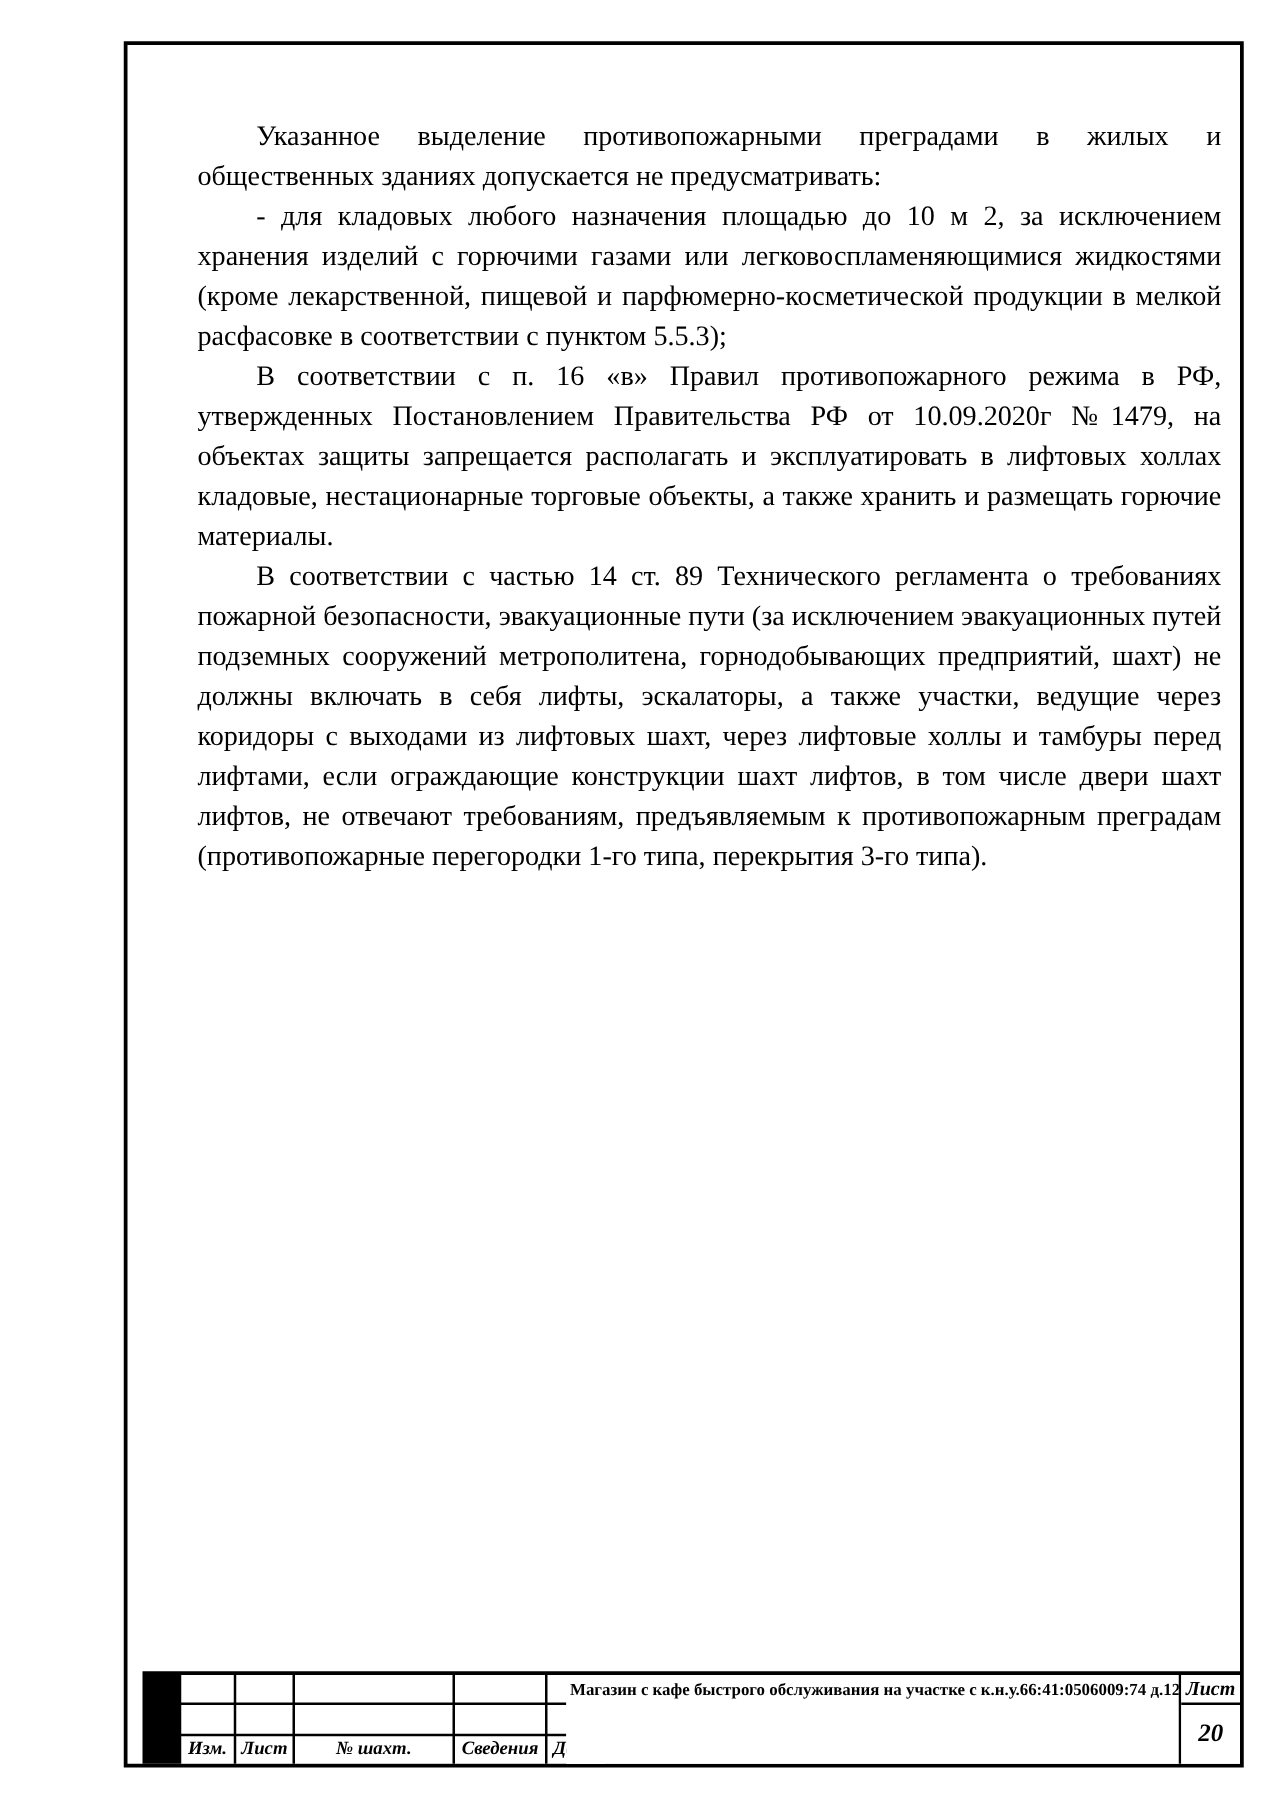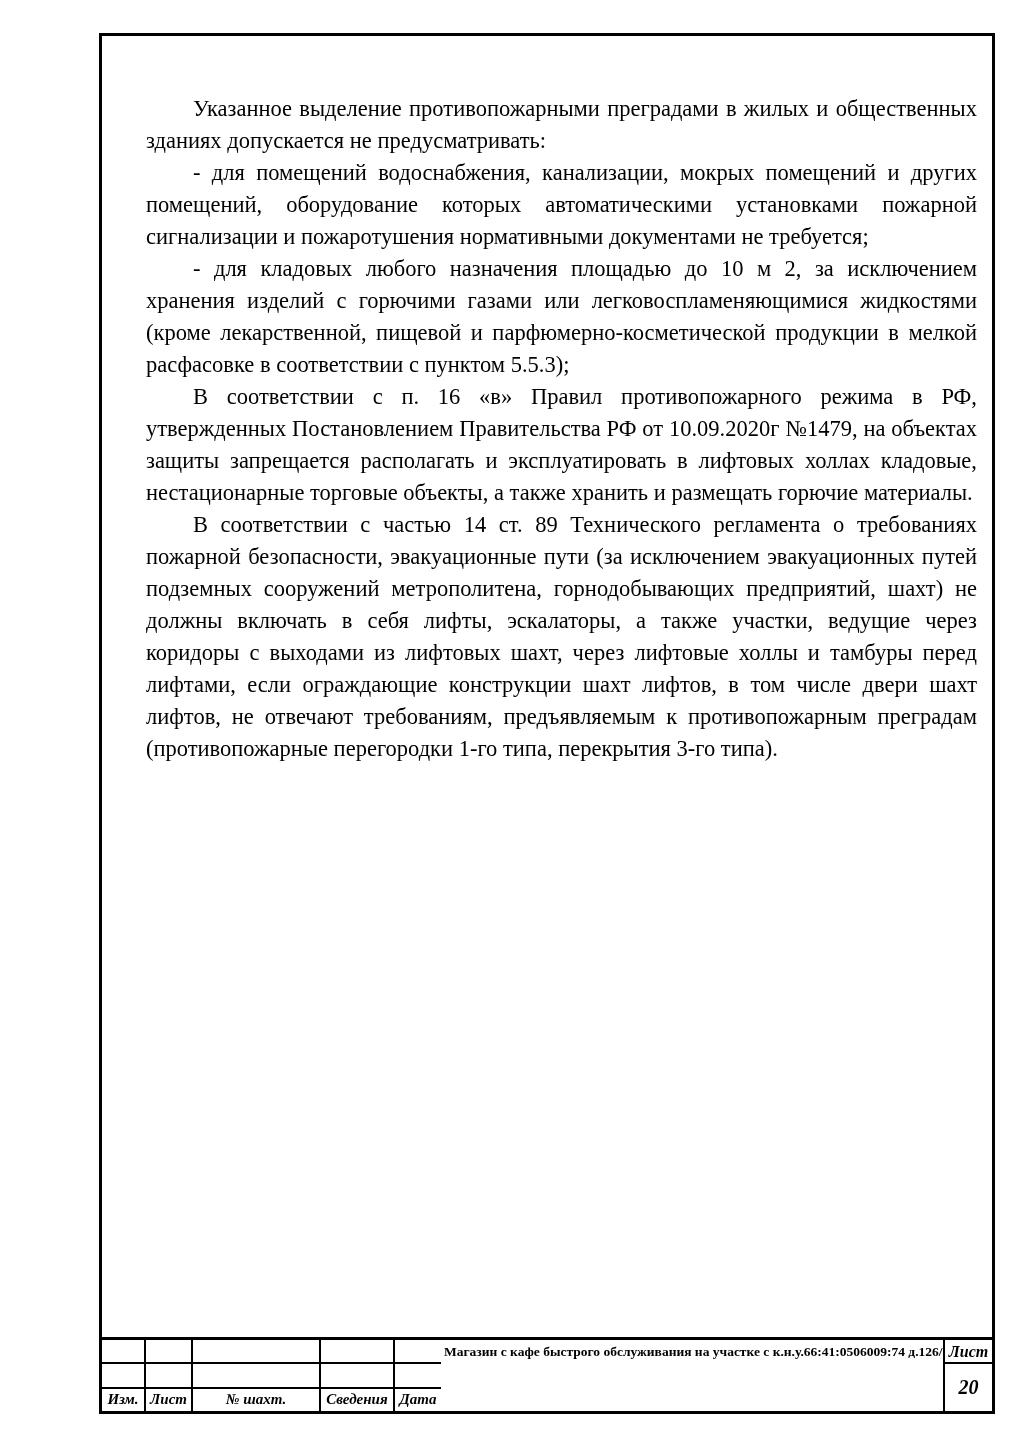--- a/index.html
+++ b/index.html
@@ -11,20 +11,21 @@
     position:relative;
     font-family:"Liberation Serif", serif;
     color:var(--ink);
   }
   .frame {
     position:absolute; left:99px; top:33px;
     width:896px; height:1381px;
     border:3px solid var(--ink);
     display:flex; flex-direction:column;
     background:var(--paper);
+    padding-left:12px;
   }
   .content {
     flex:1;
     padding:57px 15px 0 44px;
     overflow:hidden;
     font-size:22.5px; line-height:32px;
     text-align:justify;
   }
   .content p {
     margin:0;
@@ -40,20 +41,21 @@
     width:339px;
     display:flex; flex-direction:column; gap:2px;
     background:var(--ink);
     border-right:2px solid var(--ink);
   }
   .srow {
     flex:1;
     display:grid;
     grid-template-columns:42px 45px 126px 72px 46px;
     gap:2px;
+    margin-left:31px;
   }
   .cell {
     background:var(--paper);
     display:flex; align-items:center; justify-content:center;
     overflow:hidden;
   }
   .cell.label {
     font-style:italic; font-weight:600; font-size:15px;
     white-space:nowrap;
   }
@@ -83,21 +85,20 @@
     font-style:italic; font-weight:600; font-size:20px;
   }
 </style>
 </head>
 <body>
 
 <div class="frame">
 
   <div class="content">
       <p>Указанное выделение противопожарными преградами в жилых и общественных зданиях допускается не предусматривать:</p>
-      <p>- для помещений водоснабжения, канализации, мокрых помещений и других помещений, оборудование которых автоматическими установками пожарной сигнализации и пожаротушения нормативными документами не требуется;</p>
       <p>- для кладовых любого назначения площадью до 10 м 2, за исключением хранения изделий с горючими газами или легковоспламеняющимися жидкостями (кроме лекарственной, пищевой и парфюмерно-косметической продукции в мелкой расфасовке в соответствии с пунктом 5.5.3);</p>
       <p>В соответствии с п. 16 «в» Правил противопожарного режима в РФ, утвержденных Постановлением Правительства РФ от 10.09.2020г №1479, на объектах защиты запрещается располагать и эксплуатировать в лифтовых холлах кладовые, нестационарные торговые объекты, а также хранить и размещать горючие материалы.</p>
       <p>В соответствии с частью 14 ст. 89 Технического регламента о требованиях пожарной безопасности, эвакуационные пути (за исключением эвакуационных путей подземных сооружений метрополитена, горнодобывающих предприятий, шахт) не должны включать в себя лифты, эскалаторы, а также участки, ведущие  через коридоры с выходами из лифтовых шахт, через лифтовые холлы и тамбуры перед лифтами, если ограждающие конструкции шахт лифтов, в том числе двери шахт лифтов, не отвечают требованиям, предъявляемым к противопожарным преградам (противопожарные перегородки 1-го типа, перекрытия 3-го типа).</p>
     </div>
 
   <div class="stamp">
 
     <div class="stamp-left">
       <div class="srow">
         <div class="cell"></div>

